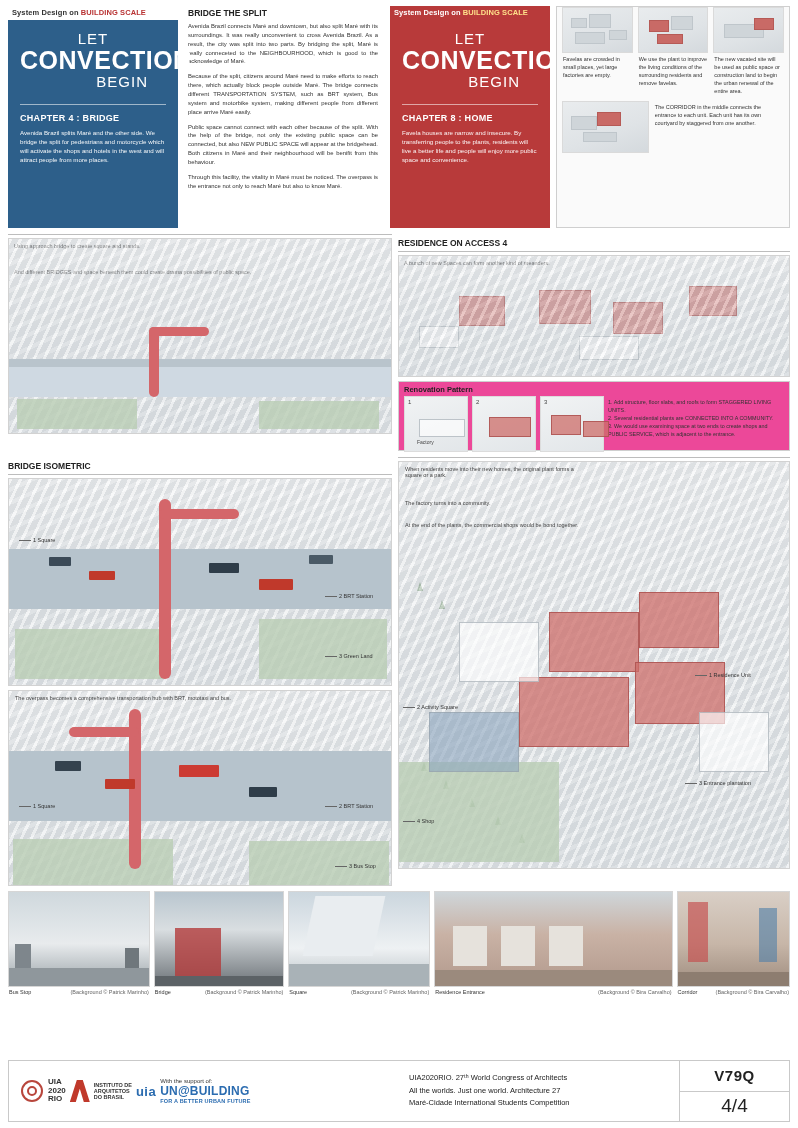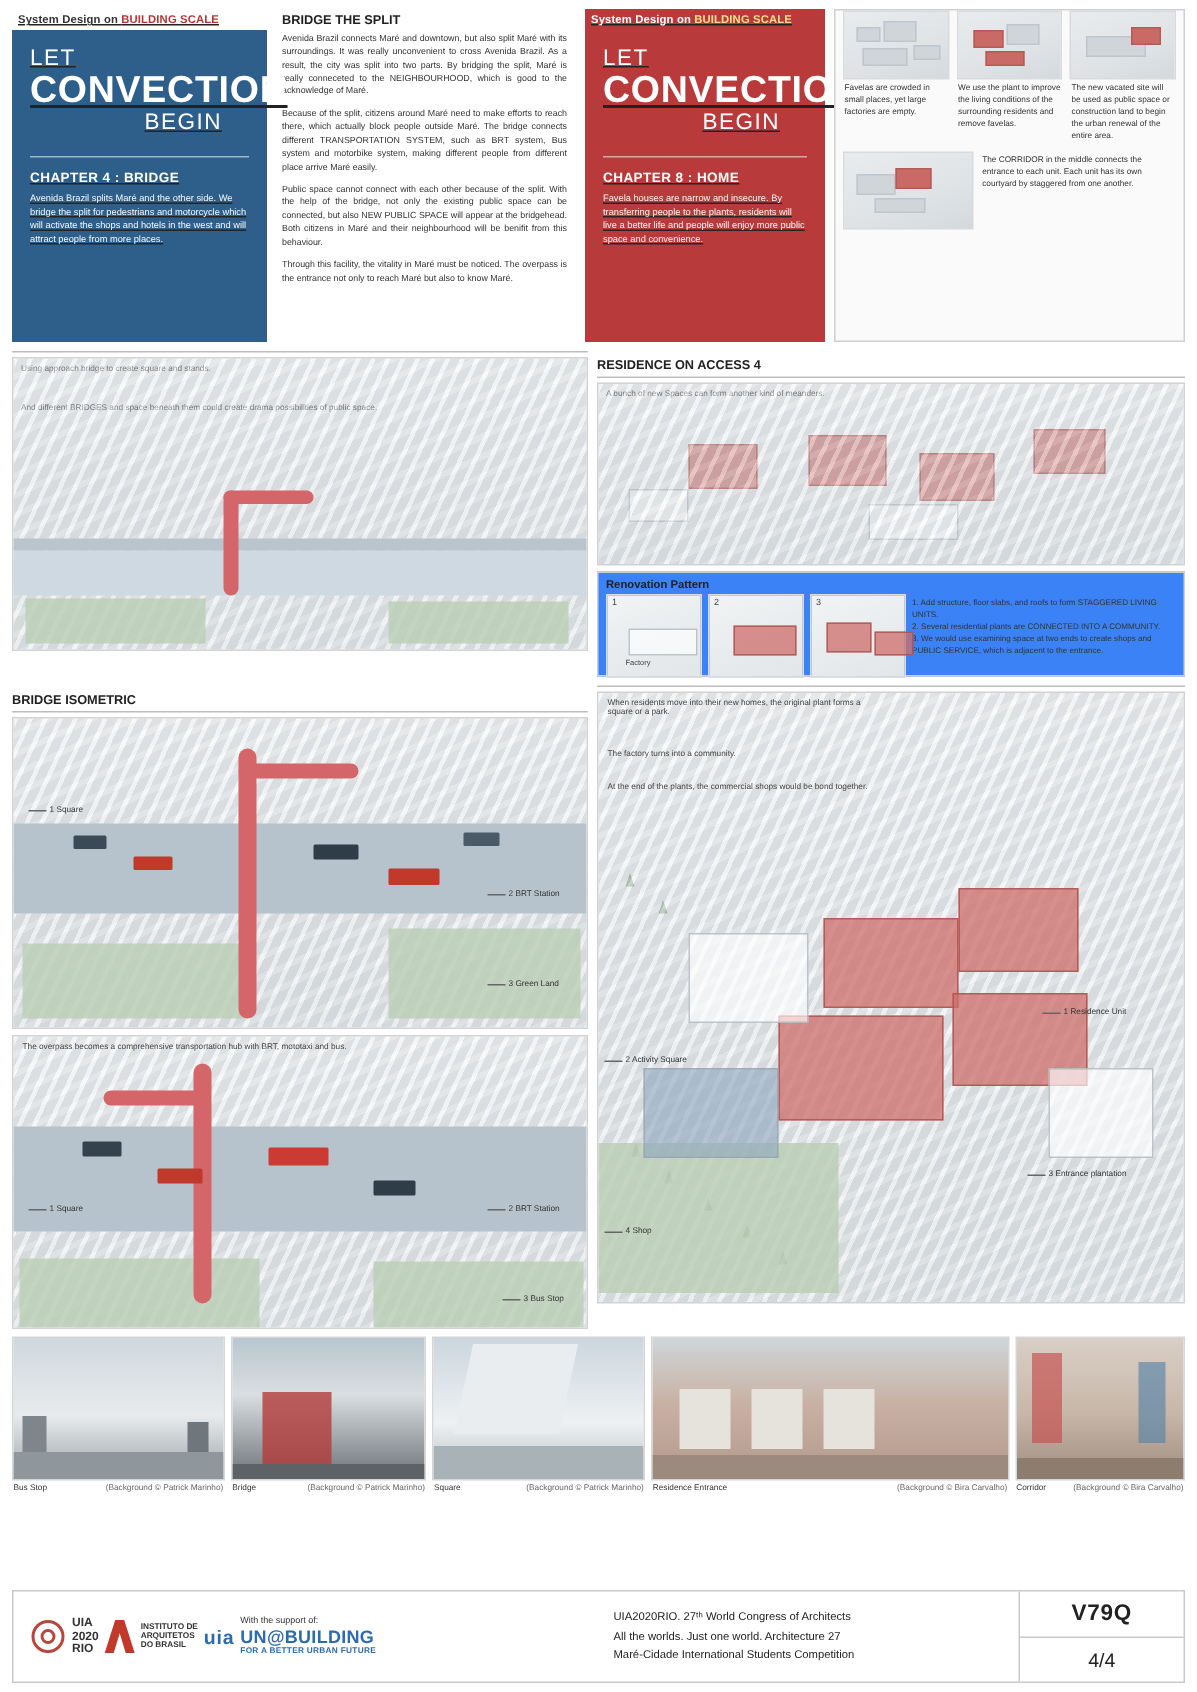--- a/index.html
+++ b/index.html
@@ -8,30 +8,30 @@
     width: 798px; height: 1128px;
     background: #ffffff;
     font-family: "Liberation Sans", sans-serif;
     color: #222;
     overflow: hidden;
   }
   .page { position:relative; width:798px; height:1128px; padding:6px 8px; }
 
   
   .topband { display:flex; gap:6px; height:222px; }
-  .tb-col { position:relative;text-decoration:underline; }
+  .tb-col { position:relative; }
   .tb-title-strip {
     font-size:7.5px; font-weight:bold; color:#333;
     padding:2px 4px 3px 4px; letter-spacing:.1px;
   }
   .tb-title-strip .accent { color:#b83232; }
   .cover-blue { background:#2d5f8a; color:#fff; flex:1; display:flex; flex-direction:column; }
   .cover-red  { background:#b83a3a; color:#fff; flex:1; display:flex; flex-direction:column; }
   .cover-top { padding:10px 12px 4px 12px; }
-  .cover-let { font-size:15px; letter-spacing:1px; }
+  .cover-let { font-size:15px; letter-spacing:1px;text-align:center; }
   .cover-conv { font-size:25px; font-weight:bold; letter-spacing:.5px; line-height:1.05; }
   .cover-begin { font-size:15px; text-align:right; padding-right:18px; letter-spacing:1px;}
   .cover-rule { height:1px; background:rgba(255,255,255,.55); margin:10px 12px 8px 12px; }
   .cover-chapter { padding:0 12px; font-size:9px; font-weight:bold; letter-spacing:.3px;}
   .cover-body { padding:6px 12px 12px 12px; font-size:6.2px; line-height:1.45; opacity:.95; }
 
   .textcol { width:200px; padding:0 6px 0 4px; }
   .sec-h { font-size:8.5px; font-weight:bold; margin:2px 0 4px 0; }
   .sec-p { font-size:5.9px; line-height:1.5; text-align:justify; margin:0 0 6px 0; color:#333; }
 
@@ -79,21 +79,21 @@
   .greenpatch{ position:absolute; background:#b9cdb4; opacity:.8; }
   .bldg { position:absolute; background:rgba(255,255,255,.65); border:1px solid rgba(150,160,168,.6); }
   .bldg.r { background:rgba(205,110,105,.75); border-color:rgba(170,80,78,.8); }
   .bldg.b { background:rgba(140,165,190,.6); }
   .car { position:absolute; border-radius:1px; }
 
   
   .tree { position:absolute; width:0;height:0; border-left:3px solid transparent; border-right:3px solid transparent; border-bottom:9px solid #7f9f7c; opacity:.85;}
 
   
-  .renbox { border:1px solid #cfcfcf; background:#3b82f6; }
+  .renbox { border:1px solid #cfcfcf; background:#ec4899; }
   .ren-h { font-size:7.5px; font-weight:bold; padding:3px 5px 2px 5px; }
   .ren-body { display:flex; gap:4px; padding:0 5px 5px 5px; }
   .ren-step { flex:1; height:56px; background:linear-gradient(160deg,#f1f3f4,#e2e6e9); border:1px solid #dcdcdc; position:relative;}
   .ren-num { position:absolute; top:2px; left:3px; font-size:6px; color:#444;}
   .ren-text { width:176px; font-size:5.4px; line-height:1.5; padding-top:2px; color:#333;}
 
   
   .photos { display:flex; gap:4px; margin-top:5px; }
   .photo { position:relative; height:96px; border:1px solid #d6d6d6; overflow:hidden; }
   .ph-cap { display:flex; justify-content:space-between; font-size:5.5px; color:#333; padding:2px 1px 0 1px;}
@@ -113,21 +113,21 @@
   .uia-ring:after{content:"";position:absolute;inset:4px;border-radius:50%;border:2px solid #b8463c;}
   .iab { display:flex; align-items:center; gap:4px; font-size:5.5px; font-weight:bold; color:#333; line-height:1.15;}
   .iab-mark { width:20px;height:22px;background:#c0392b; clip-path:polygon(0 100%,35% 0,65% 0,100% 100%,70% 100%,50% 40%,30% 100%); }
   .uia-blue { font-size:13px; font-weight:bold; color:#2b6cb0; letter-spacing:.5px;}
   .support { font-size:6px; color:#333; }
   .unh { font-size:12px; font-weight:bold; color:#2b6cb0; letter-spacing:.2px;}
   .unh-sub { font-size:5.5px; color:#2b6cb0; font-weight:bold; letter-spacing:.2px;}
   .f-mid { flex:1; font-size:7.5px; line-height:1.7; color:#222; }
   .f-right { width:110px; border-left:1px solid #c9c9c9; height:100%; display:flex; flex-direction:column; }
   .f-code { flex:1; display:flex; align-items:center; justify-content:center; font-size:15px; font-weight:bold; letter-spacing:.5px;}
-  .f-page { flex:1; display:flex; align-items:center; justify-content:center; font-size:13px; border-top:1px solid #c9c9c9;}
+  .f-page { flex:1; display:flex; align-items:center; justify-content:center; font-size:19px; border-top:1px solid #c9c9c9;}
 </style>
 </head>
 <body>
 
 <div class="page">
 
   <div class="topband">
 
     <div class="tb-col" style="width:170px;display:flex;flex-direction:column;">
       <div class="tb-title-strip">

